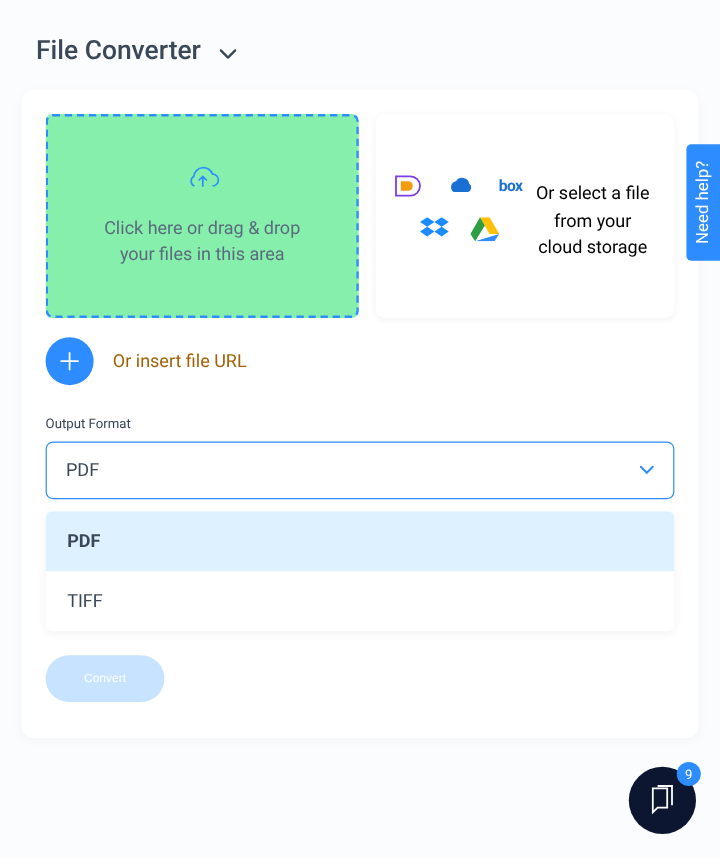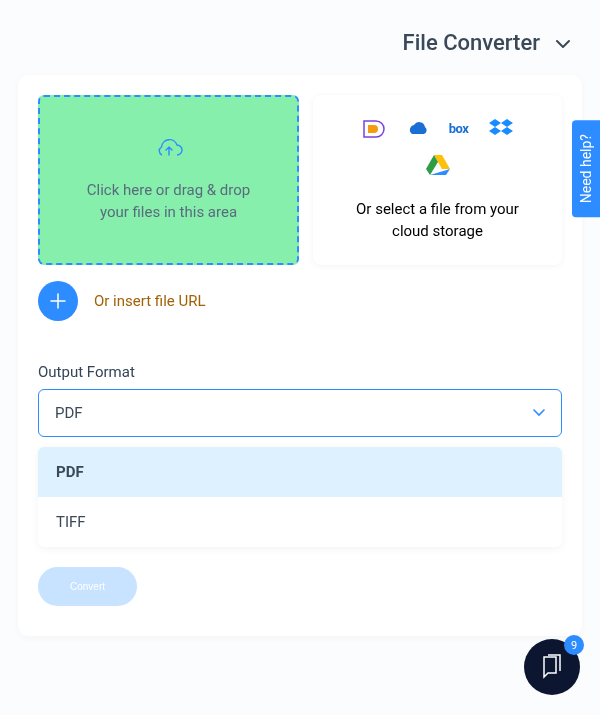--- a/index.html
+++ b/index.html
@@ -12,21 +12,20 @@
     overflow: hidden;
   }
   .header {
     display: flex;
     align-items: center;
     gap: 16px;
     padding: 30px 30px 20px 30px;
     color: #3a4858;
     font-size: 22px;
     font-weight: 500;
-    justify-content: flex-end;
   }
   .chevron-up {
     display: inline-block;
     transform: rotate(180deg);
     font-size: 14px;
     color: #3a4858;
   }
   .card {
     margin: 0 18px 18px 18px;
     background: #fff;
@@ -61,21 +60,21 @@
     font-size: 15px;
     line-height: 1.5;
   }
   .cloud-box {
     flex: 1;
     background: #fff;
     border-radius: 8px;
     box-shadow: 0 1px 6px rgba(0,0,0,0.05);
     padding: 20px 14px;
     display: flex;
-    flex-direction: column;
+    flex-direction: row;
     align-items: center;
     justify-content: center;
     text-align: center;
     min-height: 170px;
   }
   .cloud-icons {
     display: flex;
     flex-wrap: wrap;
     justify-content: center;
     gap: 14px;
@@ -114,23 +113,23 @@
     justify-content: center;
     font-size: 22px;
     font-weight: 300;
     cursor: pointer;
   }
   .url-row .link {
     color: #a16207;
     font-size: 15px;
   }
   .label {
-    margin-top: 42px;
+    margin-top: 26px;
     color: #354458;
-    font-size: 15px;
+    font-size: 11px;
     margin-bottom: 8px;
   }
   .select {
     border: 1px solid #2d8cff;
     border-radius: 6px;
     padding: 14px 16px;
     display: flex;
     justify-content: space-between;
     align-items: center;
     color: #3a4858;

